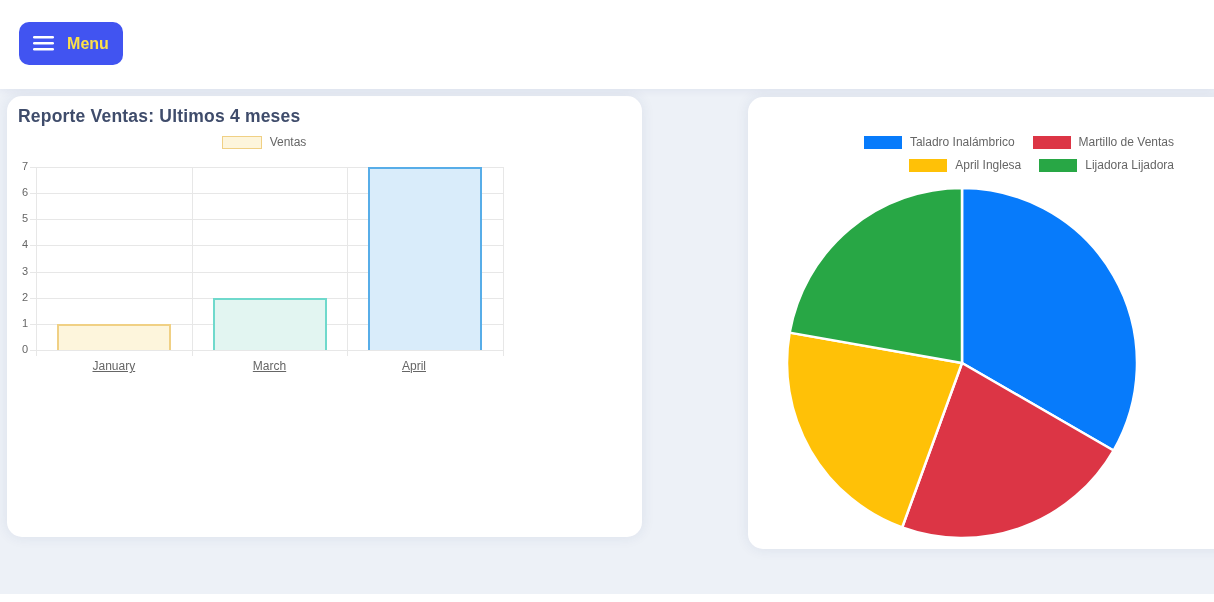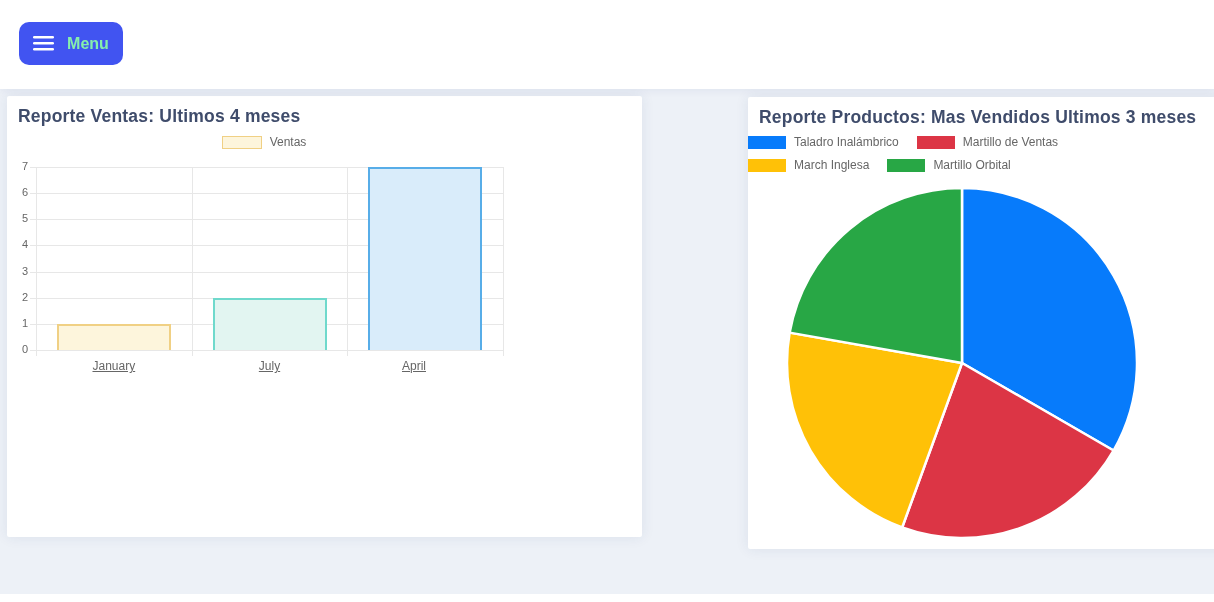--- a/index.html
+++ b/index.html
@@ -13,29 +13,29 @@
   
   .header {
     position:absolute; left:0; top:0; width:1214px; height:89px;
     background:#ffffff;
     box-shadow:0 2px 8px rgba(1,41,112,0.06);
     z-index:5;
   }
   .menu-btn {
     position:absolute; left:19px; top:22px; width:104px; height:43px;
     background:#4154f1; border:none; border-radius:10px;
-    color:#86efac; font-weight:bold; font-size:16px;
+    color:#fde047; font-weight:bold; font-size:16px;
     display:flex; align-items:center; justify-content:center; gap:13px;
     cursor:pointer; font-family:"Liberation Sans", sans-serif;
   }
   .user-block { position:absolute; right:0; top:0; height:89px; }
 
   
   .card {
-    position:absolute; background:#fff; border-radius:2px;
+    position:absolute; background:#fff; border-radius:15px;
     box-shadow:0 0 14px rgba(30,56,112,0.09);
   }
   .card-sales  { left:7px;  top:96px; width:635px; height:441px; }
   .card-products { left:748px; top:97px; width:640px; height:452px; }
   .card-title {
     position:absolute; left:11px; top:10px;
     font-size:17.5px; font-weight:bold; color:#3f4c6b; letter-spacing:0.2px;
     white-space:nowrap;
   }
 
@@ -56,21 +56,21 @@
   }
   .bar { position:absolute; bottom:0; border-style:solid; border-width:2px 2px 0 2px; }
   .xtick {
     position:absolute; top:192px; width:156px; text-align:center;
     font-size:12px; color:#666;text-decoration:underline;
   }
 
   
   .pie-legend {
     position:absolute; left:0; top:38px; width:426px;
-    display:flex; flex-direction:column; align-items:flex-start; gap:9px;
+    display:flex; flex-direction:column; align-items:flex-end; gap:9px;
   }
   .pie-legend-row { display:flex; align-items:center; justify-content:center; gap:18px; }
   .pie-legend-item { display:flex; align-items:center; cursor:pointer; }
   .legend-swatch-solid { width:38px; height:13px; }
   .pie-svg { position:absolute; left:36px; top:88px; }
 
   .footer {
     position:absolute; left:0; bottom:0; width:1214px; height:8px; background:#ffffff;
   }
 </style>
@@ -119,47 +119,46 @@
       <div class="ytick" style="top: 19.1429px;">6</div>
       <div class="hgrid" style="top: 0px;"></div>
       <div class="ytick" style="top: -7px;">7</div>
       <div class="vgrid" style="left: 0px;"></div>
       <div class="vgrid" style="left: 155.667px;"></div>
       <div class="vgrid" style="left: 311.333px;"></div>
       <div class="vgrid" style="left: 467px;"></div>
       <div class="bar" style="left: 20.8333px; width: 114px; height: 26px; background: rgb(253, 245, 220); border-color: rgb(240, 208, 132);"></div>
       <div class="xtick" style="left: -0.166667px;">January</div>
       <div class="bar" style="left: 176.5px; width: 114px; height: 52px; background: rgb(226, 245, 241); border-color: rgb(111, 217, 204);"></div>
-      <div class="xtick" style="left: 155.5px;">July</div>
+      <div class="xtick" style="left: 155.5px;">March</div>
       <div class="bar" style="left: 332.167px; width: 114px; height: 183px; background: rgb(217, 236, 250); border-color: rgb(87, 173, 232);"></div>
       <div class="xtick" style="left: 300px;">April</div>
     </div>
 </div>
 
 <div class="card card-products">
-  <div class="card-title">Reporte Productos: Mas Vendidos Ultimos 3 meses</div>
   <div class="pie-legend">
       <div class="pie-legend-row">
         <div class="pie-legend-item">
           <span class="legend-swatch-solid" style="background: rgb(7, 123, 251);"></span>
           <span class="legend-label">Taladro Inalámbrico</span>
         </div>
         <div class="pie-legend-item">
           <span class="legend-swatch-solid" style="background: rgb(220, 53, 69);"></span>
           <span class="legend-label">Martillo de Ventas</span>
         </div>
       </div>
       <div class="pie-legend-row">
         <div class="pie-legend-item">
           <span class="legend-swatch-solid" style="background: rgb(255, 193, 7);"></span>
-          <span class="legend-label">March Inglesa</span>
+          <span class="legend-label">April Inglesa</span>
         </div>
         <div class="pie-legend-item">
           <span class="legend-swatch-solid" style="background: rgb(40, 167, 69);"></span>
-          <span class="legend-label">Martillo Orbital</span>
+          <span class="legend-label">Lijadora Lijadora</span>
         </div>
       </div>
     </div>
   <svg class="pie-svg" width="356" height="356" viewBox="0 0 356 356">
       <path d="M 178 178 L 178.00 3.00 A 175 175 0 0 1 329.55 265.50 Z" fill="#077bfb" stroke="#ffffff" stroke-width="2.5" stroke-linejoin="round"></path>
       <path d="M 178 178 L 329.55 265.50 A 175 175 0 0 1 118.15 342.45 Z" fill="#dc3545" stroke="#ffffff" stroke-width="2.5" stroke-linejoin="round"></path>
       <path d="M 178 178 L 118.15 342.45 A 175 175 0 0 1 5.66 147.61 Z" fill="#ffc107" stroke="#ffffff" stroke-width="2.5" stroke-linejoin="round"></path>
       <path d="M 178 178 L 5.66 147.61 A 175 175 0 0 1 178.00 3.00 Z" fill="#28a745" stroke="#ffffff" stroke-width="2.5" stroke-linejoin="round"></path>
     </svg>
 </div>

